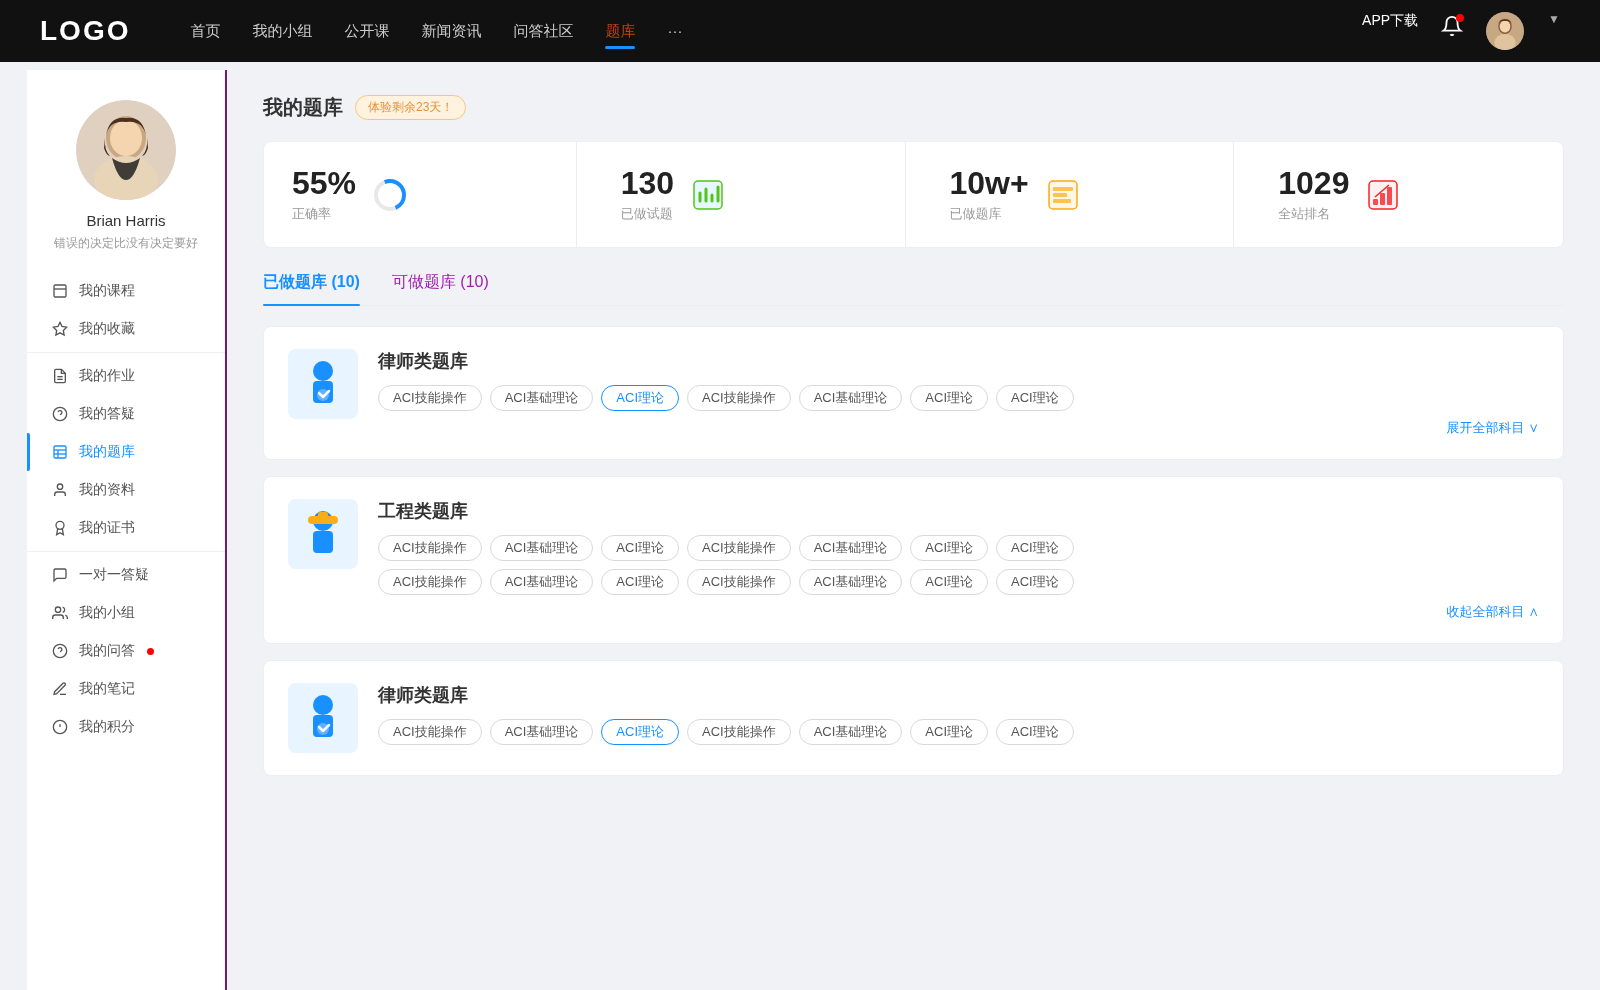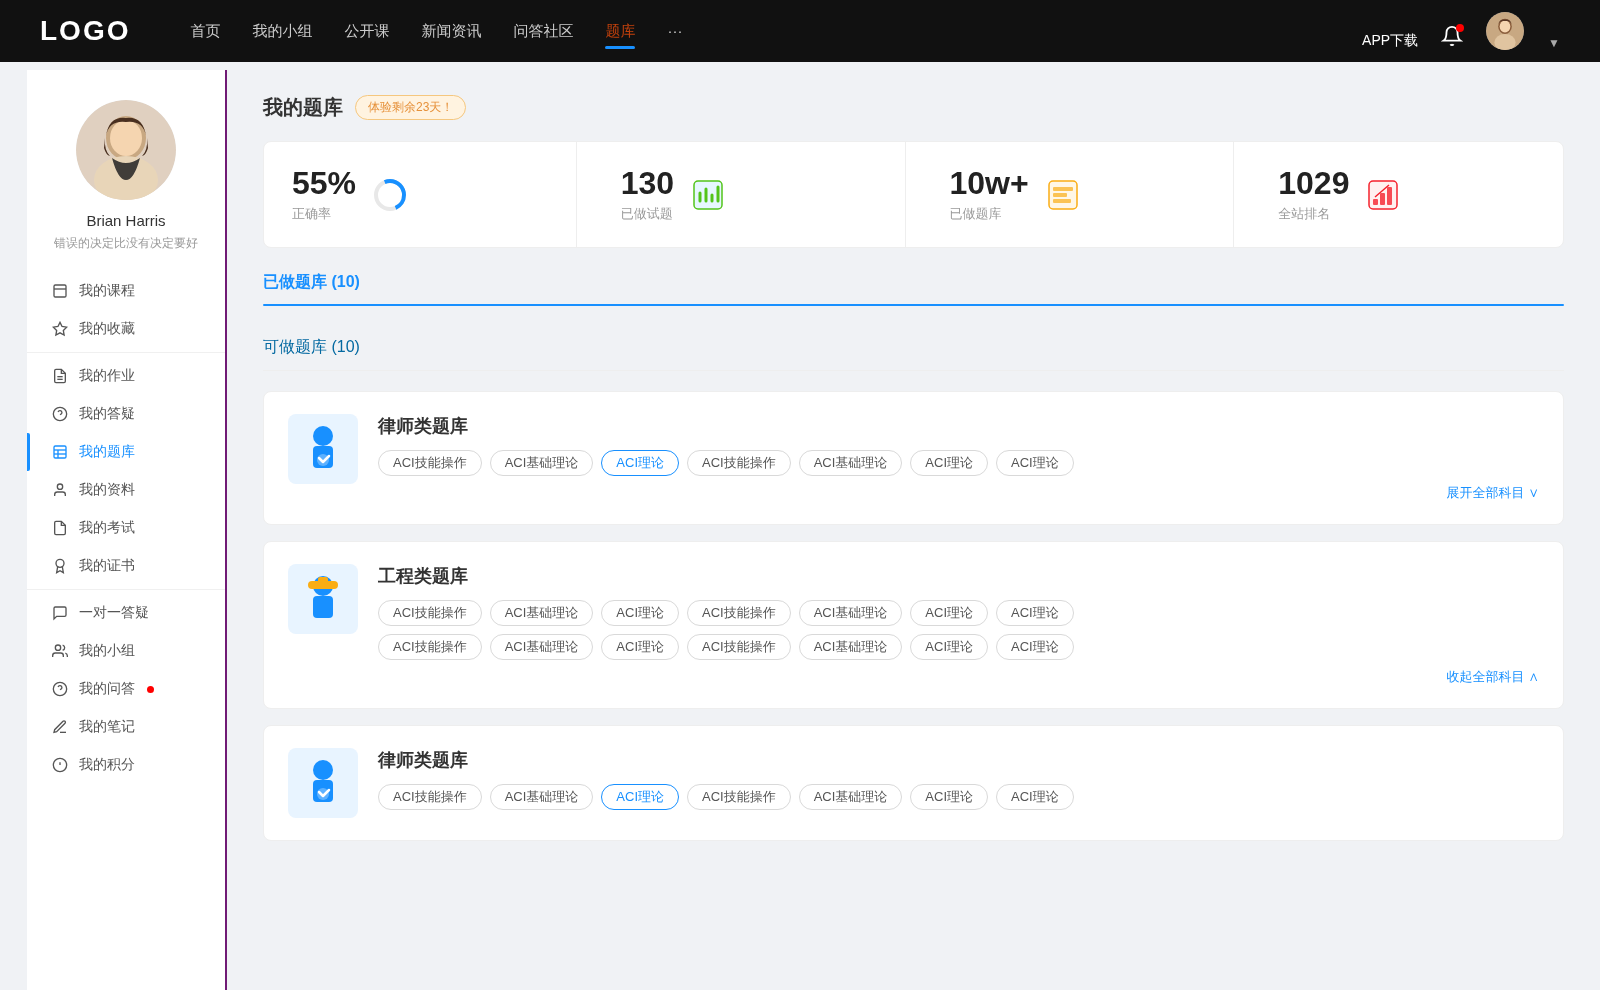--- a/index.html
+++ b/index.html
@@ -42,21 +42,21 @@
       content: '';
       position: absolute;
       bottom: -4px;
       left: 0; right: 0;
       height: 3px;
       background: #1890ff;
       border-radius: 2px;
     }
     .header-right {
       display: flex;
-      align-items: flex-end;
+      align-items: flex-start;
       gap: 20px;
       color: white;
       font-size: 14px;
     }
     .app-download { cursor: pointer; }
     .bell-icon {
       width: 28px; height: 28px;
       display: flex; align-items: center; justify-content: center;
       position: relative;
       cursor: pointer;
@@ -215,25 +215,24 @@
       margin-top: 4px;
     }
     .stat-icon { width: 36px; height: 36px; flex-shrink: 0; display: flex; align-items: center; justify-content: center; }
 
     
     .tabs-row {
       display: flex;
       gap: 32px;
       margin-bottom: 20px;
       border-bottom: 1px solid #eee;
-      flex-direction: column;
     }
     .tab-item {
       font-size: 16px;
-      color: #0369a1;
+      color: #a21caf;
       padding-bottom: 12px;
       cursor: pointer;
       position: relative;
     }
     .tab-item.active {
       color: #1890ff;
       font-weight: 600;
     }
     .tab-item.active::after {
       content: '';
@@ -415,29 +414,20 @@
           <svg width="16" height="16" viewBox="0 0 24 24" fill="none" stroke="currentColor" stroke-width="2">
               <path d="M20 21v-2a4 4 0 0 0-4-4H8a4 4 0 0 0-4 4v2"></path>
               <circle cx="12" cy="7" r="4"></circle>
             </svg>
         </span>
         <span>我的资料</span>
       </div>
       <div class="sidebar-item">
         <span class="sidebar-icon">
           <svg width="16" height="16" viewBox="0 0 24 24" fill="none" stroke="currentColor" stroke-width="2">
-              <path d="M14 2H6a2 2 0 0 0-2 2v16a2 2 0 0 0 2 2h12a2 2 0 0 0 2-2V8z"></path>
-              <polyline points="14 2 14 8 20 8"></polyline>
-            </svg>
-        </span>
-        <span>我的考试</span>
-      </div>
-      <div class="sidebar-item">
-        <span class="sidebar-icon">
-          <svg width="16" height="16" viewBox="0 0 24 24" fill="none" stroke="currentColor" stroke-width="2">
               <circle cx="12" cy="8" r="6"></circle>
               <path d="M15.477 12.89L17 22l-5-3-5 3 1.523-9.11"></path>
             </svg>
         </span>
         <span>我的证书</span>
       </div>
       <div class="sidebar-divider"></div>
       <div class="sidebar-item">
         <span class="sidebar-icon">
           <svg width="16" height="16" viewBox="0 0 24 24" fill="none" stroke="currentColor" stroke-width="2">

